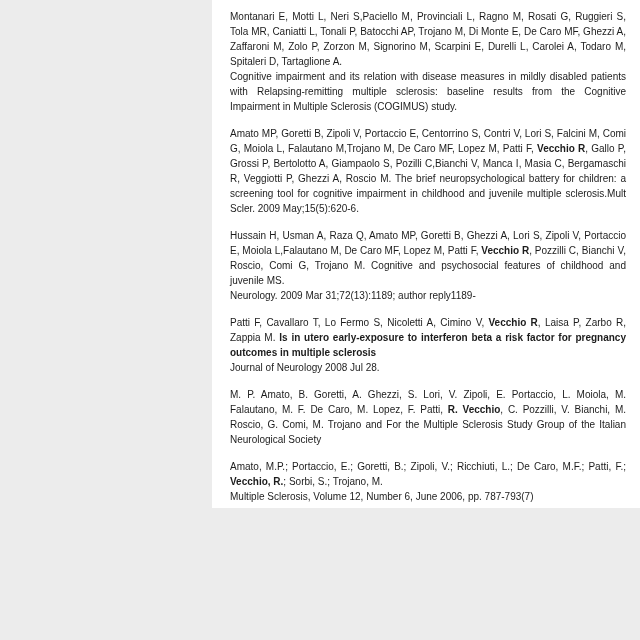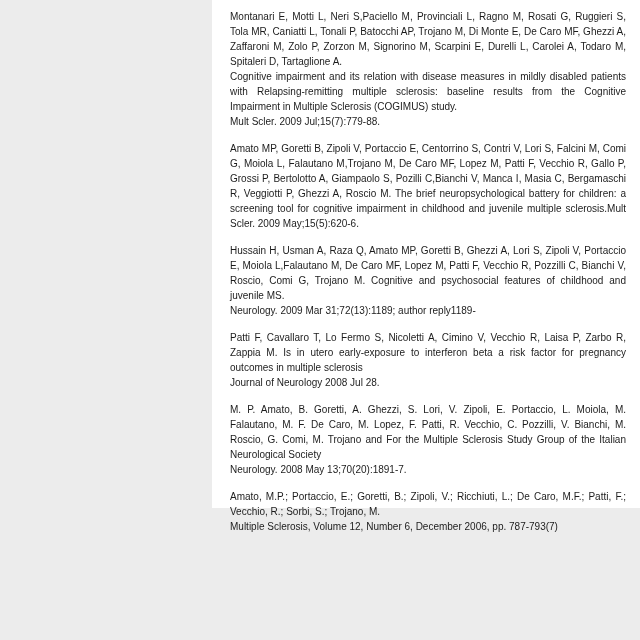--- a/index.html
+++ b/index.html
@@ -31,36 +31,36 @@
     font-size: 10px;
     line-height: 15px;
     color: #1c1c1c;
   }
   p.pub {
     margin: 0 0 12px 0;
     text-align: justify;
     white-space: pre-wrap;
   }
   .bold {
-    font-weight: normal;
+    font-weight: bold;
   }
 </style>
 </head>
 <body style="background: rgb(236, 236, 236);">
 
 <div class="viewer">
   <div class="page" style="background: rgb(255, 255, 255);">
     <div class="pub-list" style="color: rgb(28, 28, 28);">
         <p class="pub"><span>Montanari E, Motti L, Neri S,Paciello M, Provinciali L, Ragno M, Rosati G, Ruggieri S, Tola MR, Caniatti L, Tonali P, Batocchi AP, Trojano M, Di Monte E, De Caro MF, Ghezzi A, Zaffaroni M, Zolo P, Zorzon M, Signorino M, Scarpini E, Durelli L, Carolei A, Todaro M, Spitaleri D, Tartaglione A.
 </span><span>Cognitive impairment and its relation with disease measures in mildly disabled patients with Relapsing-remitting multiple sclerosis: baseline results from the Cognitive Impairment in Multiple Sclerosis (COGIMUS) study.
-</span><span>Mult Scler. 2009 Jul;15(7):779-88.</span></p>
+</span></p>
         <p class="pub"><span>Amato MP, Goretti B, Zipoli V, Portaccio E, Centorrino S, Contri V, Lori S, Falcini M, Comi G, Moiola L, Falautano M,Trojano M, De Caro MF, Lopez M, Patti F, </span><span class="bold">Vecchio R</span><span>, Gallo P, Grossi P, Bertolotto A, Giampaolo S, Pozilli C,Bianchi V, Manca I, Masia C, Bergamaschi R, Veggiotti P, Ghezzi A, Roscio M. The brief neuropsychological battery for children: a screening tool for cognitive impairment in childhood and juvenile multiple sclerosis.Mult Scler. 2009 May;15(5):620-6.</span></p>
         <p class="pub"><span>Hussain H, Usman A, Raza Q, Amato MP, Goretti B, Ghezzi A, Lori S, Zipoli V, Portaccio E, Moiola L,Falautano M, De Caro MF, Lopez M, Patti F, </span><span class="bold">Vecchio R</span><span>, Pozzilli C, Bianchi V, Roscio, Comi G, Trojano M. Cognitive and psychosocial features of childhood and juvenile MS.
 </span><span>Neurology. 2009 Mar 31;72(13):1189; author reply1189-</span></p>
         <p class="pub"><span>Patti F, Cavallaro T, Lo Fermo S, Nicoletti A, Cimino V, </span><span class="bold">Vecchio R</span><span>, Laisa P, Zarbo R, Zappia M. </span><span class="bold">Is in utero early-exposure to interferon beta a risk factor for pregnancy outcomes in multiple sclerosis</span><span>
 Journal of Neurology 2008 Jul 28.</span></p>
         <p class="pub"><span>M. P. Amato, B. Goretti, A. Ghezzi, S. Lori, V. Zipoli, E. Portaccio, L. Moiola, M. Falautano, M. F. De Caro, M. Lopez, F. Patti, </span><span class="bold">R. Vecchio</span><span>, C. Pozzilli, V. Bianchi, M. Roscio, G. Comi, M. Trojano and For the Multiple Sclerosis Study Group of the Italian Neurological Society
-</span><span>Neurology. 2008 May 13;70(20):1891-7.</span></p>
+</span></p>
         <p class="pub"><span>Amato, M.P.; Portaccio, E.; Goretti, B.; Zipoli, V.; Ricchiuti, L.; De Caro, M.F.; Patti, F.; </span><span class="bold">Vecchio, R.</span><span>; Sorbi, S.; Trojano, M.
-</span><span>Multiple Sclerosis, Volume 12, Number 6, December 2006, pp. 787-793(7)</span></p>
+</span><span>Multiple Sclerosis, Volume 12, Number 6, June 2006, pp. 787-793(7)</span></p>
       </div>
   </div>
 </div>
 
 </body></html>

